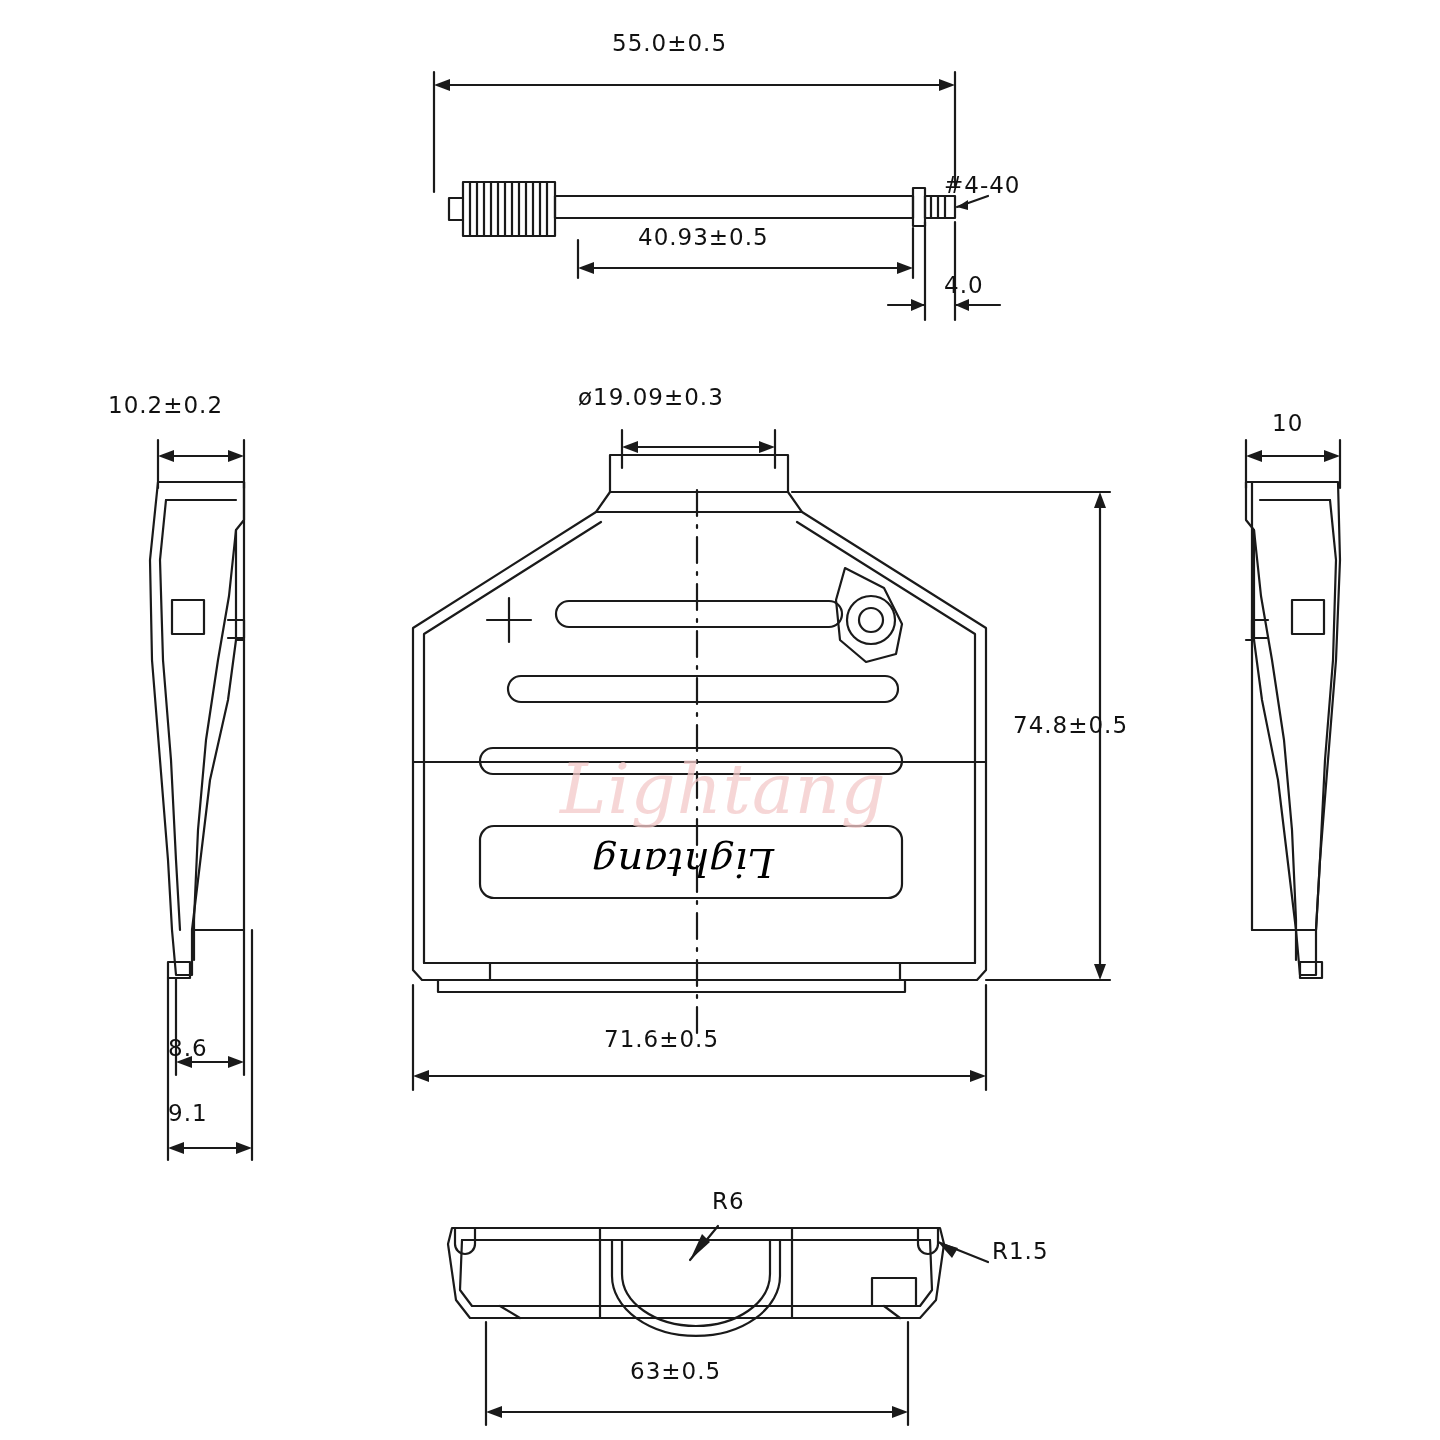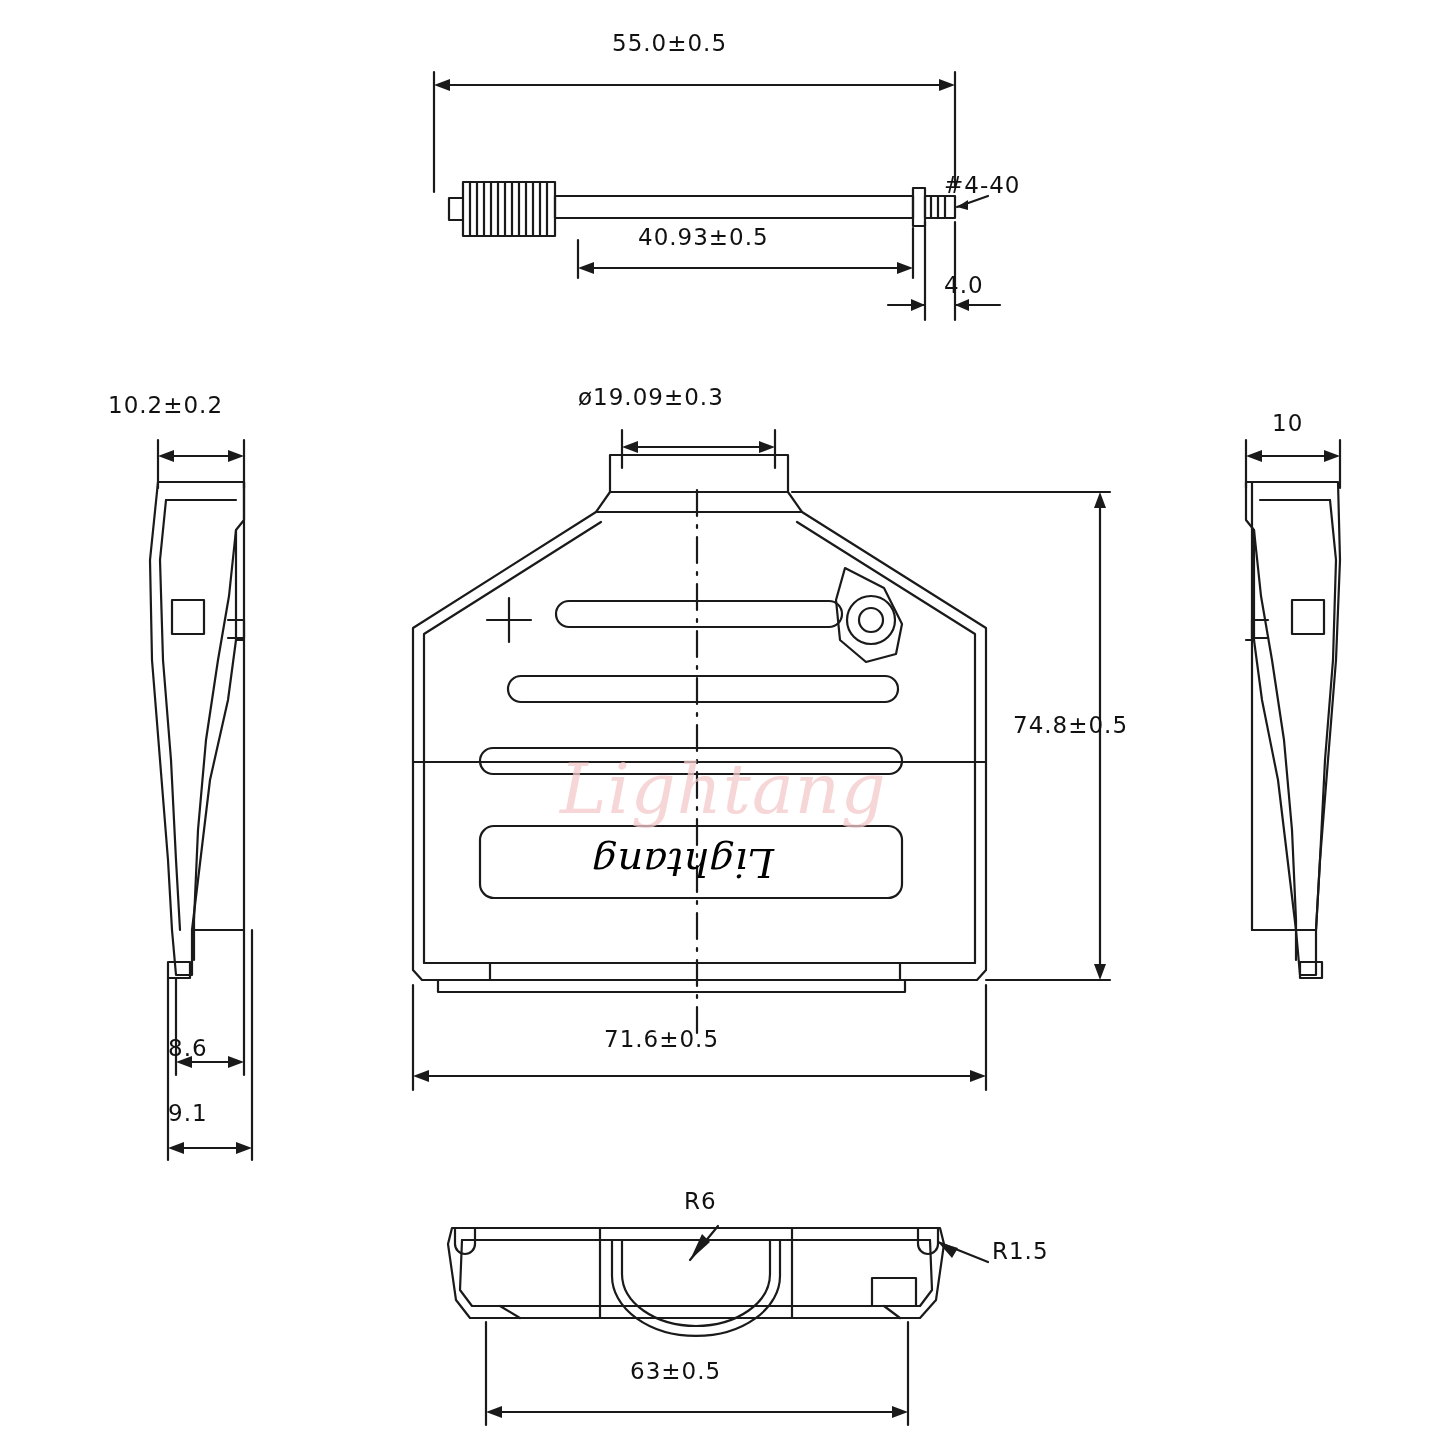--- a/index.html
+++ b/index.html
@@ -282,20 +282,20 @@
   <div class="dim-text" style="left:578px; top:384px;">ø19.09±0.3</div>
   <div class="dim-text" style="left:1013px; top:712px;">74.8±0.5</div>
   <div class="dim-text" style="left:604px; top:1026px;">71.6±0.5</div>
 
   <div class="dim-text" style="left:108px; top:392px;">10.2±0.2</div>
   <div class="dim-text" style="left:168px; top:1014px;margin-top:21px;">8.6</div>
   <div class="dim-text" style="left:168px; top:1100px;text-align:center;">9.1</div>
 
   <div class="dim-text" style="left:1272px; top:410px;text-align:center;">10</div>
 
-  <div class="dim-text" style="left:684px; top:1188px;">R6</div>
+  <div class="dim-text" style="left:712px; top:1188px;">R6</div>
   <div class="dim-text" style="left:992px; top:1238px;">R1.5</div>
   <div class="dim-text" style="left:630px; top:1358px;">63±0.5</div>
 
   <div class="watermark" style="left:560px; top:748px;">Lightang</div>
   <div class="flip-label" style="left:592px; top:840px;">Lightang</div>
 
 </div>
 
 </body></html>

